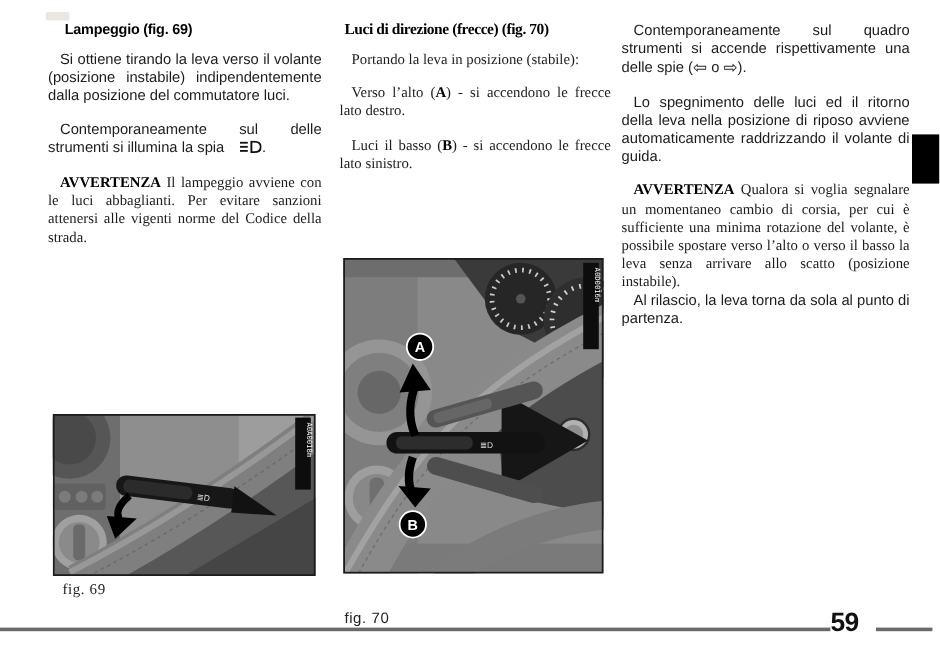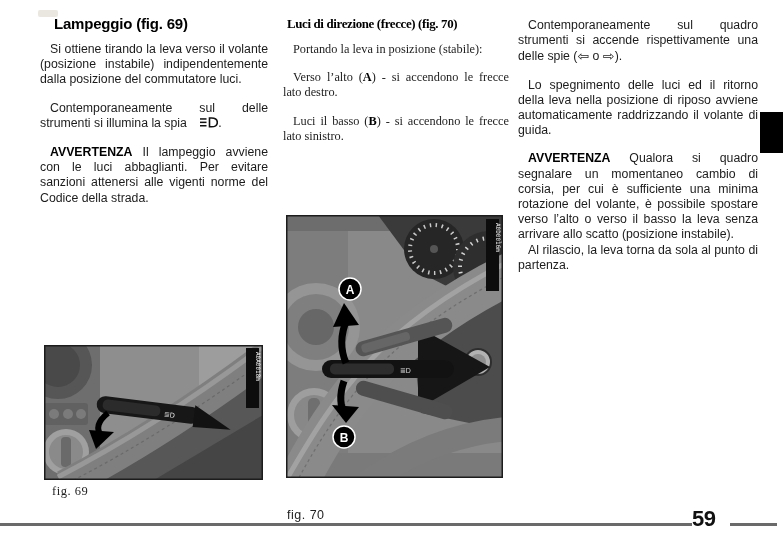--- a/index.html
+++ b/index.html
@@ -2,22 +2,22 @@
 <html><head>
 <meta charset="utf-8">
 <style>
   html,body{margin:0;padding:0;background:#ffffff;}
   .page{
     position:relative;width:783px;height:547px;background:#ffffff;overflow:hidden;
     font-family:"Liberation Sans","DejaVu Sans",sans-serif;color:#1c1c1c;
   }
   .col{position:absolute;font-size:12.3px;line-height:15.2px;text-align:justify;}
   .col p{margin:0 0 13px 0;text-indent:10px;}
-  .col .warn{margin-top:3px;}
-  h2.hd{font-size:15px;line-height:16px;font-weight:bold;color:#000;
+  .col .warn{margin-top:3px;font-family:Liberation Serif, serif;}
+  h2.hd{font-size:12px;line-height:16px;font-weight:bold;color:#000;
         margin:0 0 10px 0;padding-left:14px;white-space:nowrap;letter-spacing:-0.2px;}
   .b{font-weight:bold;color:#000;}
   .warn-label{font-weight:bold;color:#000;}
   .outline-arrow{font-size:14px;line-height:1;position:relative;top:1px;}
   .beam-icon-inline{display:inline-block;vertical-align:-1px;}
   .figure{position:absolute;}
   .figure svg{display:block;}
   .fig-caption{position:absolute;font-size:12.5px;color:#222;letter-spacing:0.5px;}
   .section-tab{position:absolute;left:760px;top:112px;width:23px;height:41px;background:#000;}
   .rule-seg{position:absolute;top:523px;height:3px;background:#6a6a6a;}
@@ -49,21 +49,21 @@
   <div class="col" style="left:283px;top:16px;width:226px;font-family:Liberation Serif, serif;">
     <h2 class="hd" style="padding-left:4px;font-size:12.9px;letter-spacing:-0.35px;">Luci di direzione (frecce) (fig. 70)</h2>
     <p>Portando la leva in posizione (stabile):</p>
     <p><span>Verso l’alto (</span><span class="b">A</span><span>) - si accendono le frecce lato destro.</span></p>
     <p><span>Luci il basso (</span><span class="b">B</span><span>) - si accendono le frecce lato sinistro.</span></p>
   </div>
 
   <div class="col" style="left:518px;top:18px;width:240px;">
     <p><span>Contemporaneamente sul quadro strumenti si accende rispettivamente una delle spie (</span><span class="outline-arrow">⇦</span><span> o </span><span class="outline-arrow">⇨</span><span>).</span></p>
     <p>Lo spegnimento delle luci ed il ritorno della leva nella posizione di riposo avviene automaticamente raddrizzando il volante di guida.</p>
-    <p class="warn" style="margin-bottom:0;"><span class="warn-label">AVVERTENZA</span><span> Qualora si quadro segnalare un momentaneo cambio di corsia, per cui è sufficiente una minima rotazione del volante, è possibile spostare verso l’alto o verso il basso la leva senza arrivare allo scatto (posizione instabile).</span></p>
+    <p class="warn" style="margin-bottom:0;"><span class="warn-label">AVVERTENZA</span><span> Qualora si voglia segnalare un momentaneo cambio di corsia, per cui è sufficiente una minima rotazione del volante, è possibile spostare verso l’alto o verso il basso la leva senza arrivare allo scatto (posizione instabile).</span></p>
     <p>Al rilascio, la leva torna da sola al punto di partenza.</p>
   </div>
 
   <div class="figure" style="left:44px;top:345px;width:219px;height:135px;">
     <svg width="219" height="135" viewBox="0 0 219 135">
       <rect width="219" height="135" fill="#8e8e8e"></rect>
       <rect x="155" width="64" height="135" fill="#9d9d9d"></rect>
       <rect width="56" height="135" fill="#6e6e6e"></rect>
       <circle cx="14" cy="20" r="34" fill="#565656"></circle>
       <circle cx="14" cy="20" r="22" fill="#494949"></circle>

